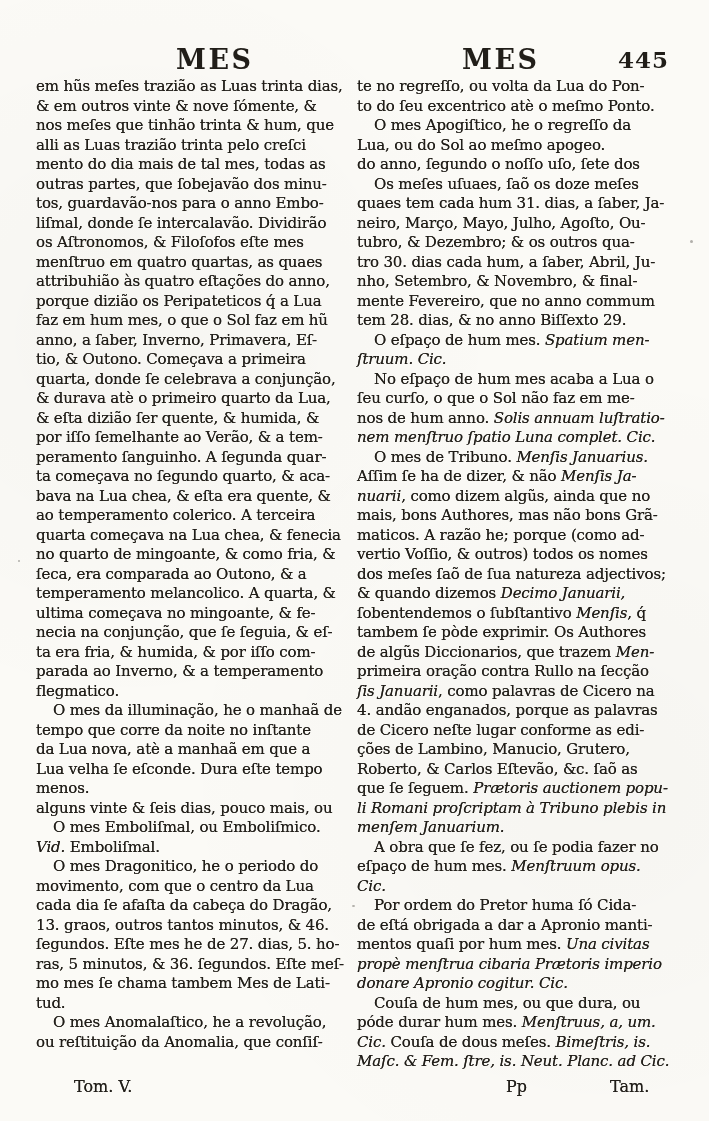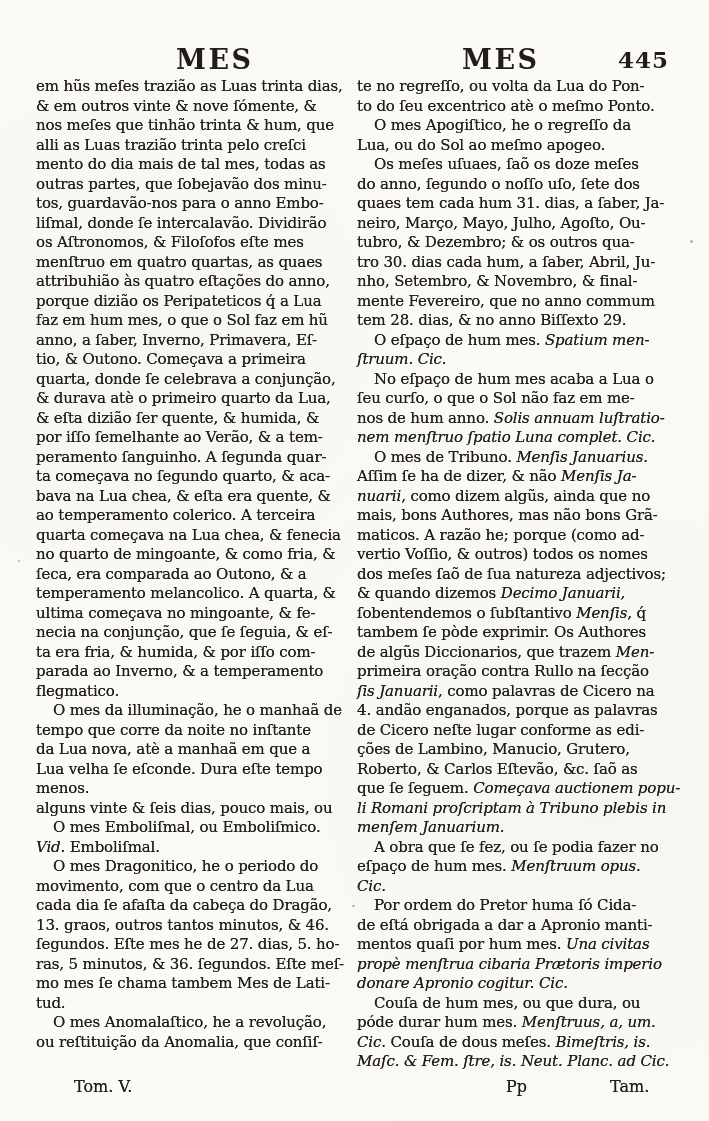--- a/index.html
+++ b/index.html
@@ -98,22 +98,22 @@
       <div class="line"><span>mo mes ſe chama tambem Mes de Lati-</span></div>
       <div class="line"><span>tud.</span></div>
       <div class="line ind"><span>O mes Anomalaſtico, he a revolução,</span></div>
       <div class="line"><span>ou reſtituição da Anomalia, que conſiſ-</span></div>
     </div>
   <div class="col col-right" id="col-right">
       <div class="line"><span>te no regreſſo, ou volta da Lua do Pon-</span></div>
       <div class="line"><span>to do ſeu excentrico atè o meſmo Ponto.</span></div>
       <div class="line ind"><span>O mes Apogiſtico, he o regreſſo da</span></div>
       <div class="line"><span>Lua, ou do Sol ao meſmo apogeo.</span></div>
+      <div class="line"><span>do anno, ſegundo o noſſo uſo, ſete dos</span></div>
       <div class="line ind"><span>Os meſes uſuaes, ſaõ os doze meſes</span></div>
-      <div class="line"><span>do anno, ſegundo o noſſo uſo, ſete dos</span></div>
       <div class="line"><span>quaes tem cada hum 31. dias, a ſaber, Ja-</span></div>
       <div class="line"><span>neiro, Março, Mayo, Julho, Agoſto, Ou-</span></div>
       <div class="line"><span>tubro, &amp; Dezembro; &amp; os outros qua-</span></div>
       <div class="line"><span>tro 30. dias cada hum, a ſaber, Abril, Ju-</span></div>
       <div class="line"><span>nho, Setembro, &amp; Novembro, &amp; final-</span></div>
       <div class="line"><span>mente Fevereiro, que no anno commum</span></div>
       <div class="line"><span>tem 28. dias, &amp; no anno Biſſexto 29.</span></div>
       <div class="line ind"><span>O eſpaço de hum mes. </span><span class="it">Spatium men-</span></div>
       <div class="line"><span class="it">ſtruum. Cic.</span></div>
       <div class="line ind"><span>No eſpaço de hum mes acaba a Lua o</span></div>
@@ -130,21 +130,21 @@
       <div class="line"><span>&amp; quando dizemos </span><span class="it">Decimo Januarii,</span></div>
       <div class="line"><span>ſobentendemos o ſubſtantivo </span><span class="it">Menſis</span><span>, q́</span></div>
       <div class="line"><span>tambem ſe pòde exprimir. Os Authores</span></div>
       <div class="line"><span>de algũs Diccionarios, que trazem </span><span class="it">Men-</span></div>
       <div class="line"><span>primeira oração contra Rullo na ſecção</span></div>
       <div class="line"><span class="it">ſis Januarii</span><span>, como palavras de Cicero na</span></div>
       <div class="line"><span>4. andão enganados, porque as palavras</span></div>
       <div class="line"><span>de Cicero neſte lugar conforme as edi-</span></div>
       <div class="line"><span>ções de Lambino, Manucio, Grutero,</span></div>
       <div class="line"><span>Roberto, &amp; Carlos Eſtevão, &amp;c. ſaõ as</span></div>
-      <div class="line"><span>que ſe ſeguem. </span><span class="it">Começava auctionem popu-</span></div>
+      <div class="line"><span>que ſe ſeguem. </span><span class="it">Prætoris auctionem popu-</span></div>
       <div class="line"><span class="it">li Romani proſcriptam à Tribuno plebis in</span></div>
       <div class="line"><span class="it">menſem Januarium.</span></div>
       <div class="line ind"><span>A obra que ſe fez, ou ſe podia fazer no</span></div>
       <div class="line"><span>eſpaço de hum mes. </span><span class="it">Menſtruum opus.</span></div>
       <div class="line"><span class="it">Cic.</span></div>
       <div class="line ind"><span>Por ordem do Pretor huma ſó Cida-</span></div>
       <div class="line"><span>de eſtá obrigada a dar a Apronio manti-</span></div>
       <div class="line"><span>mentos quaſi por hum mes. </span><span class="it">Una civitas</span></div>
       <div class="line"><span class="it">propè menſtrua cibaria Prætoris imperio</span></div>
       <div class="line"><span class="it">donare Apronio cogitur. Cic.</span></div>

